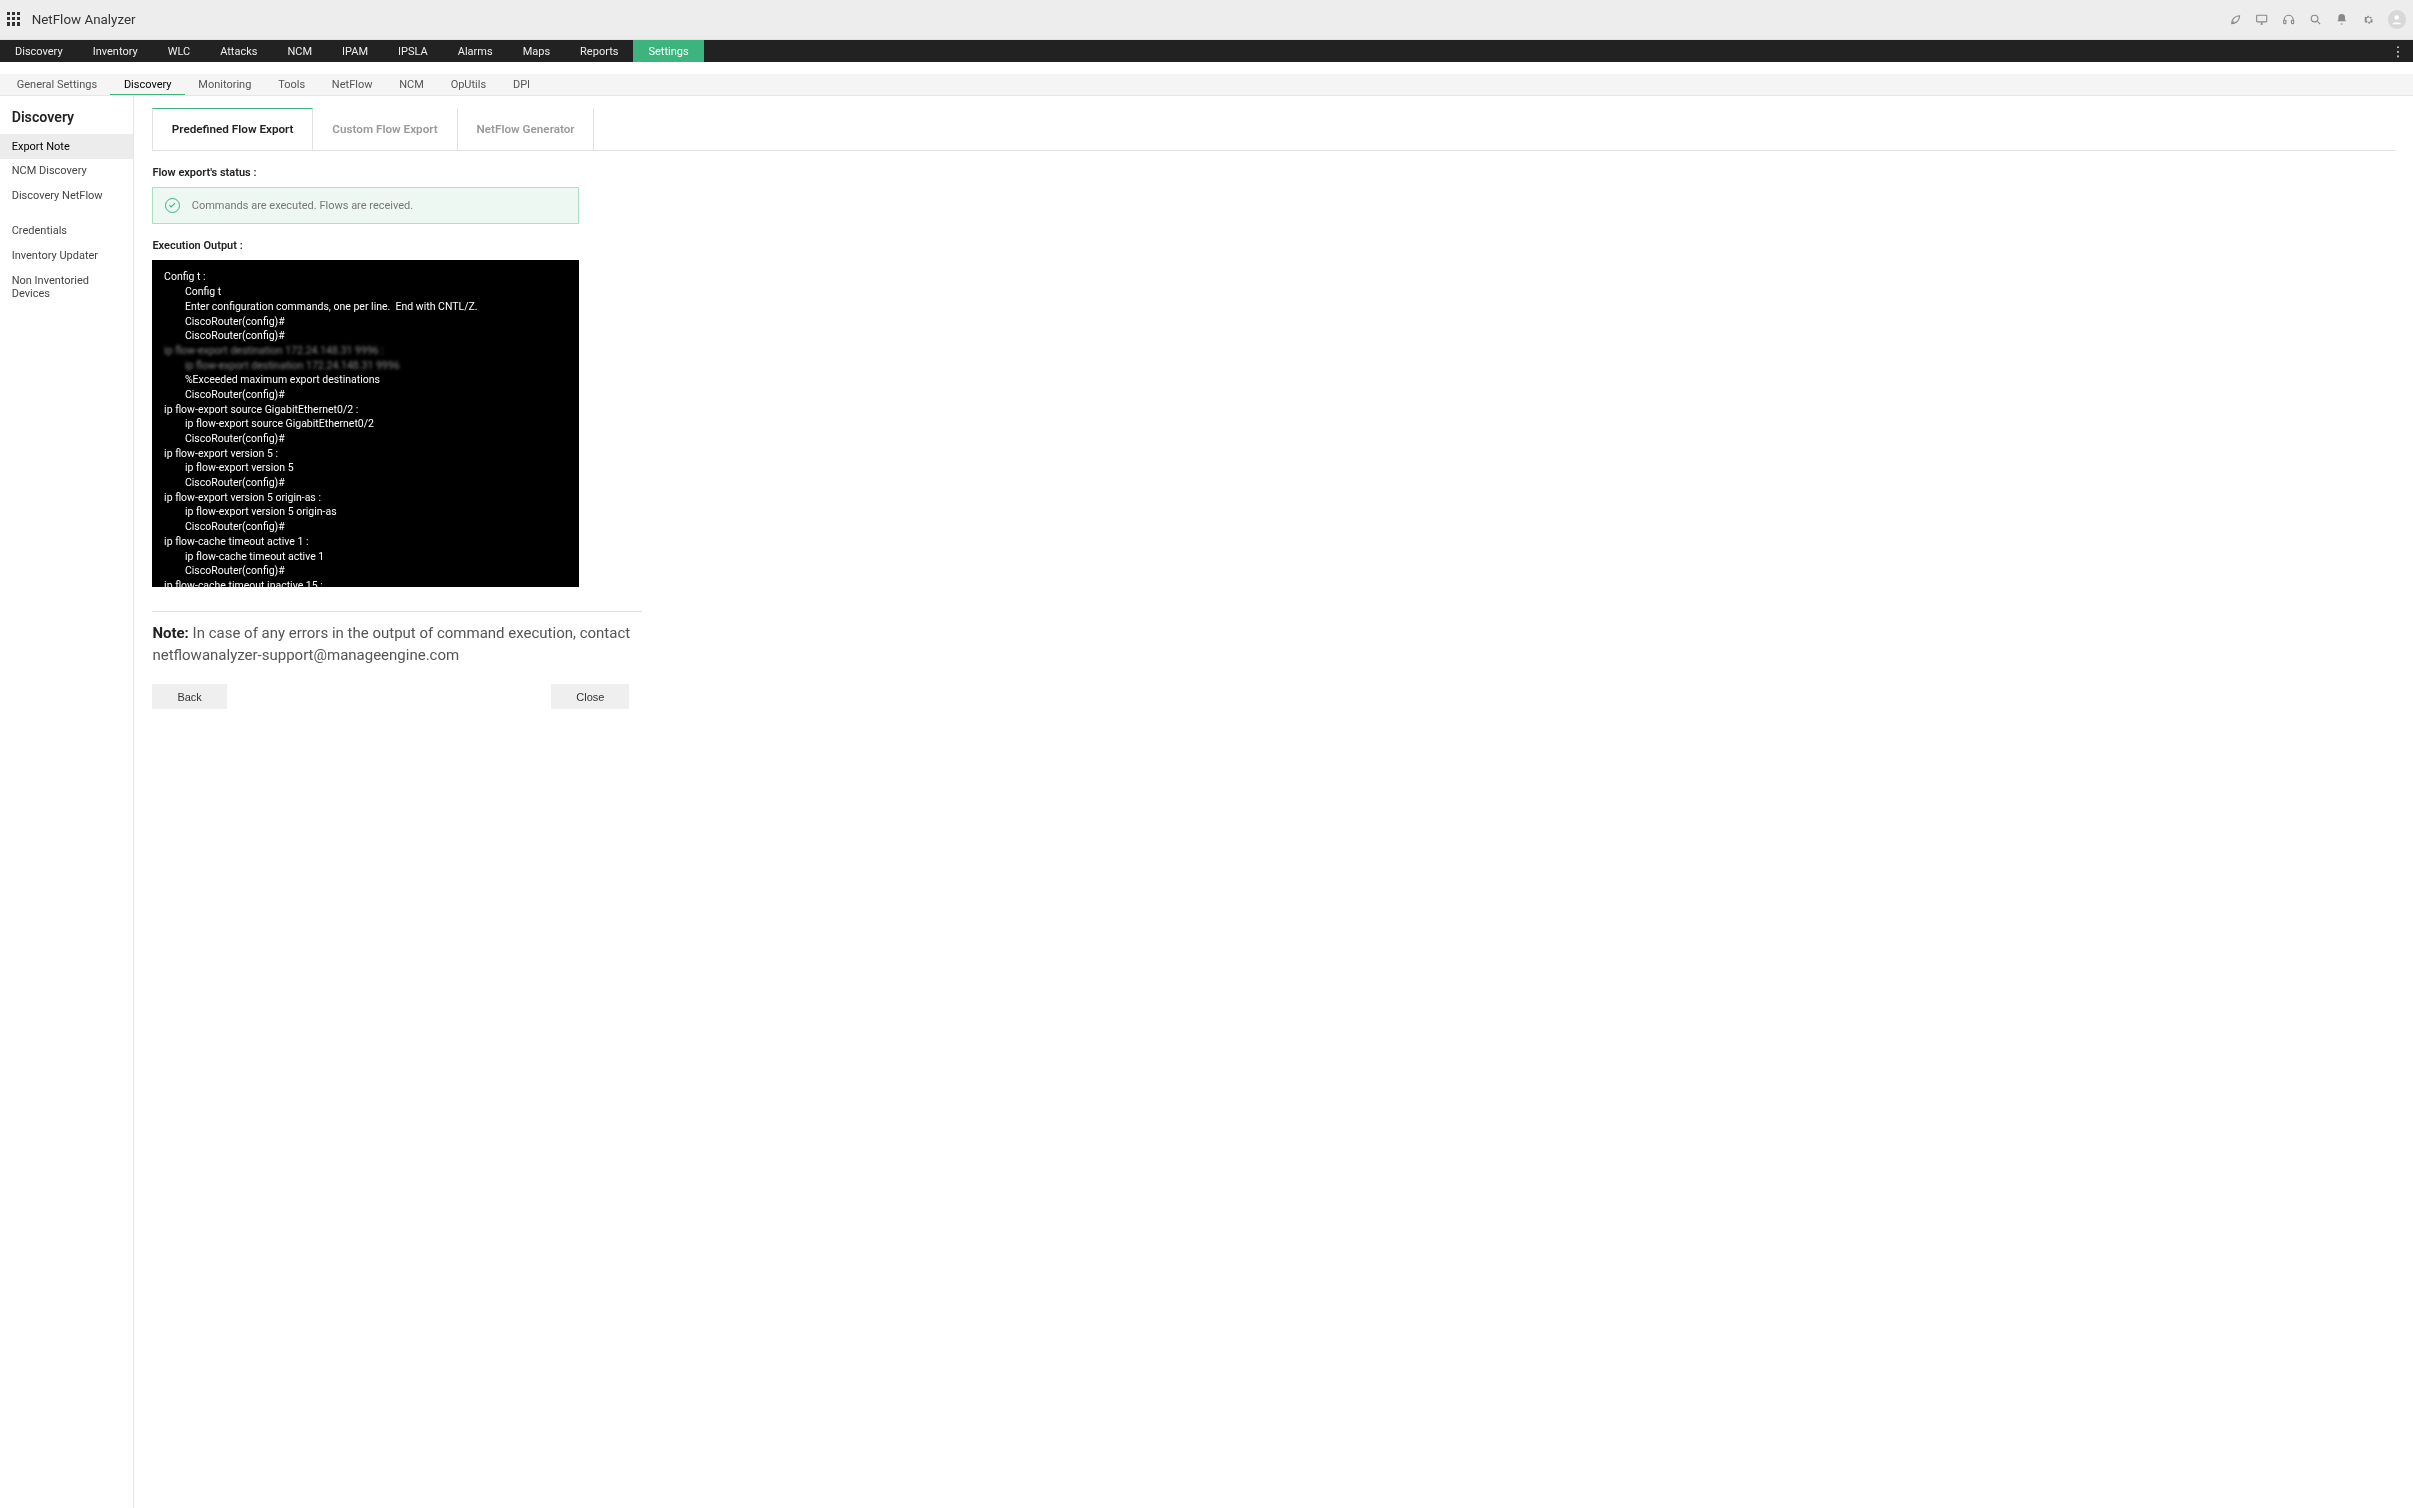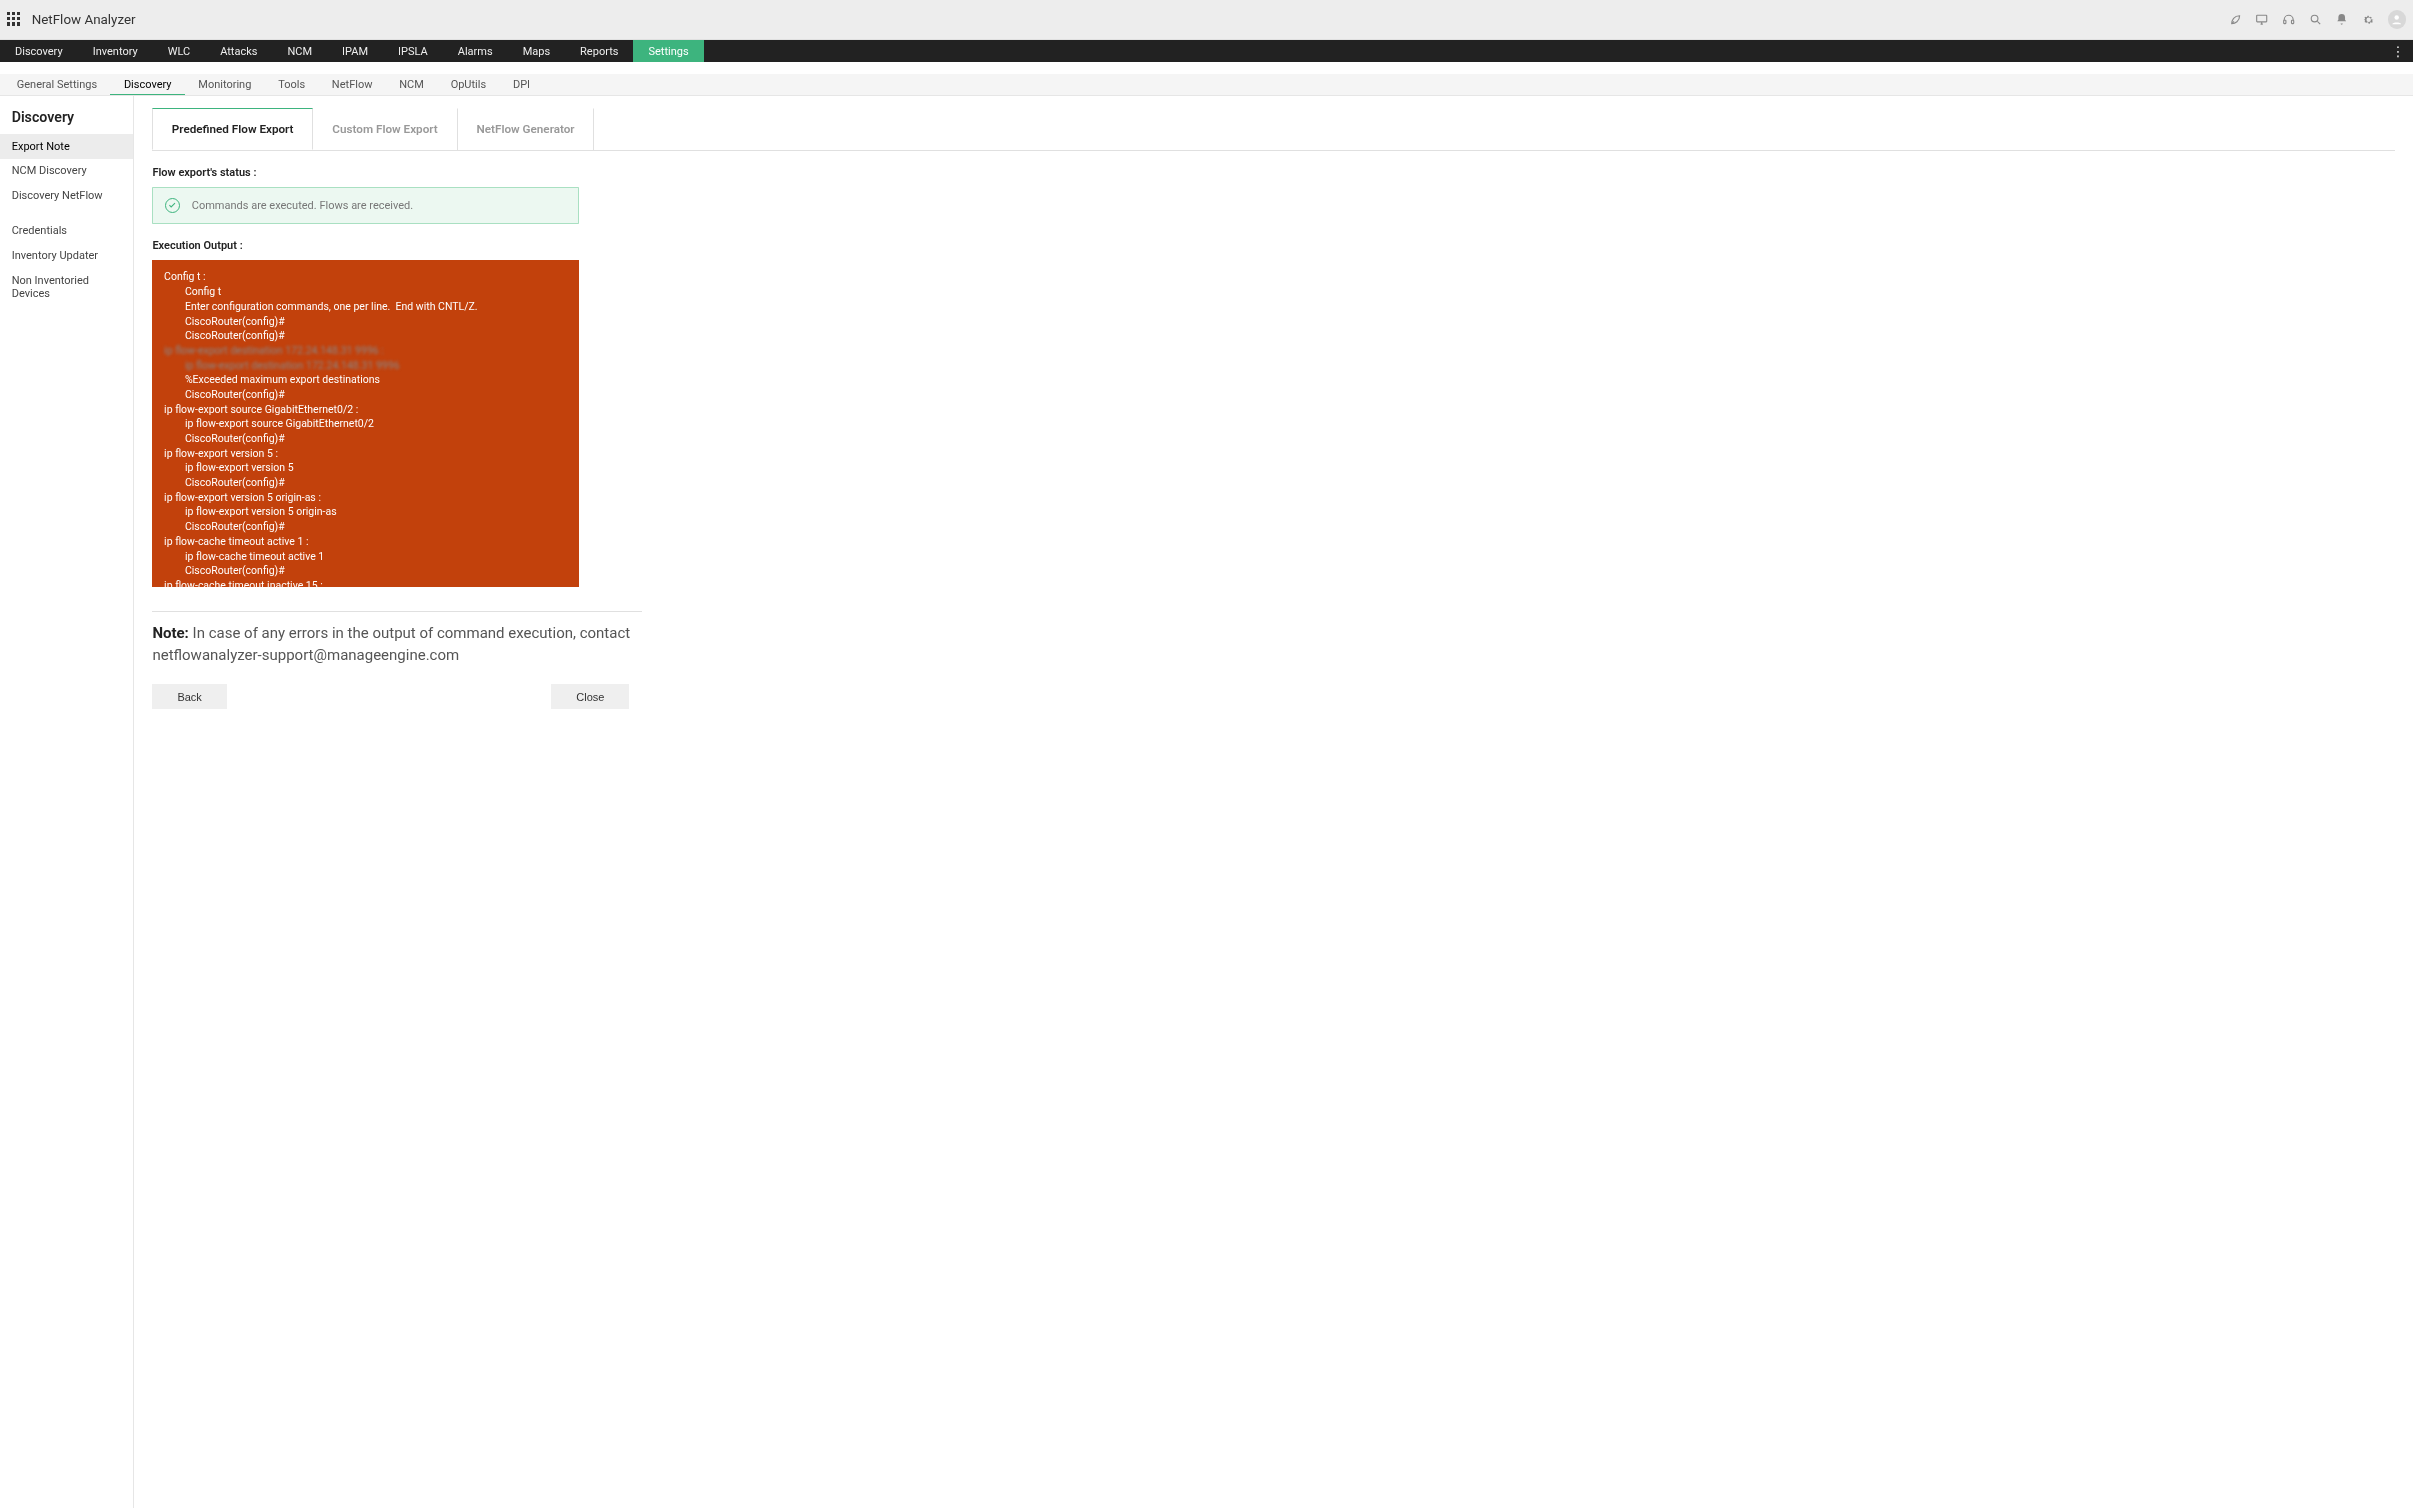--- a/index.html
+++ b/index.html
@@ -170,21 +170,21 @@
   }
   .status-box .check {
     width: 15px; height: 15px;
     border: 1.7px solid #3db47e;
     border-radius: 50%;
     display: flex; align-items: center; justify-content: center;
   }
   .status-box .check svg { width: 8.4px; height: 8.4px; }
   .status-box .msg { color: #777; font-size: 11px; }
   .terminal {
-    background: #c2410c;
+    background: #000000;
     color: #fff;
     font-family: inherit;
     font-size: 10.5px;
     padding: 10px 11.7px;
     width: 427px;
     height: 327px;
     overflow: hidden;
     white-space: pre;
     line-height: 1.4;
   }

